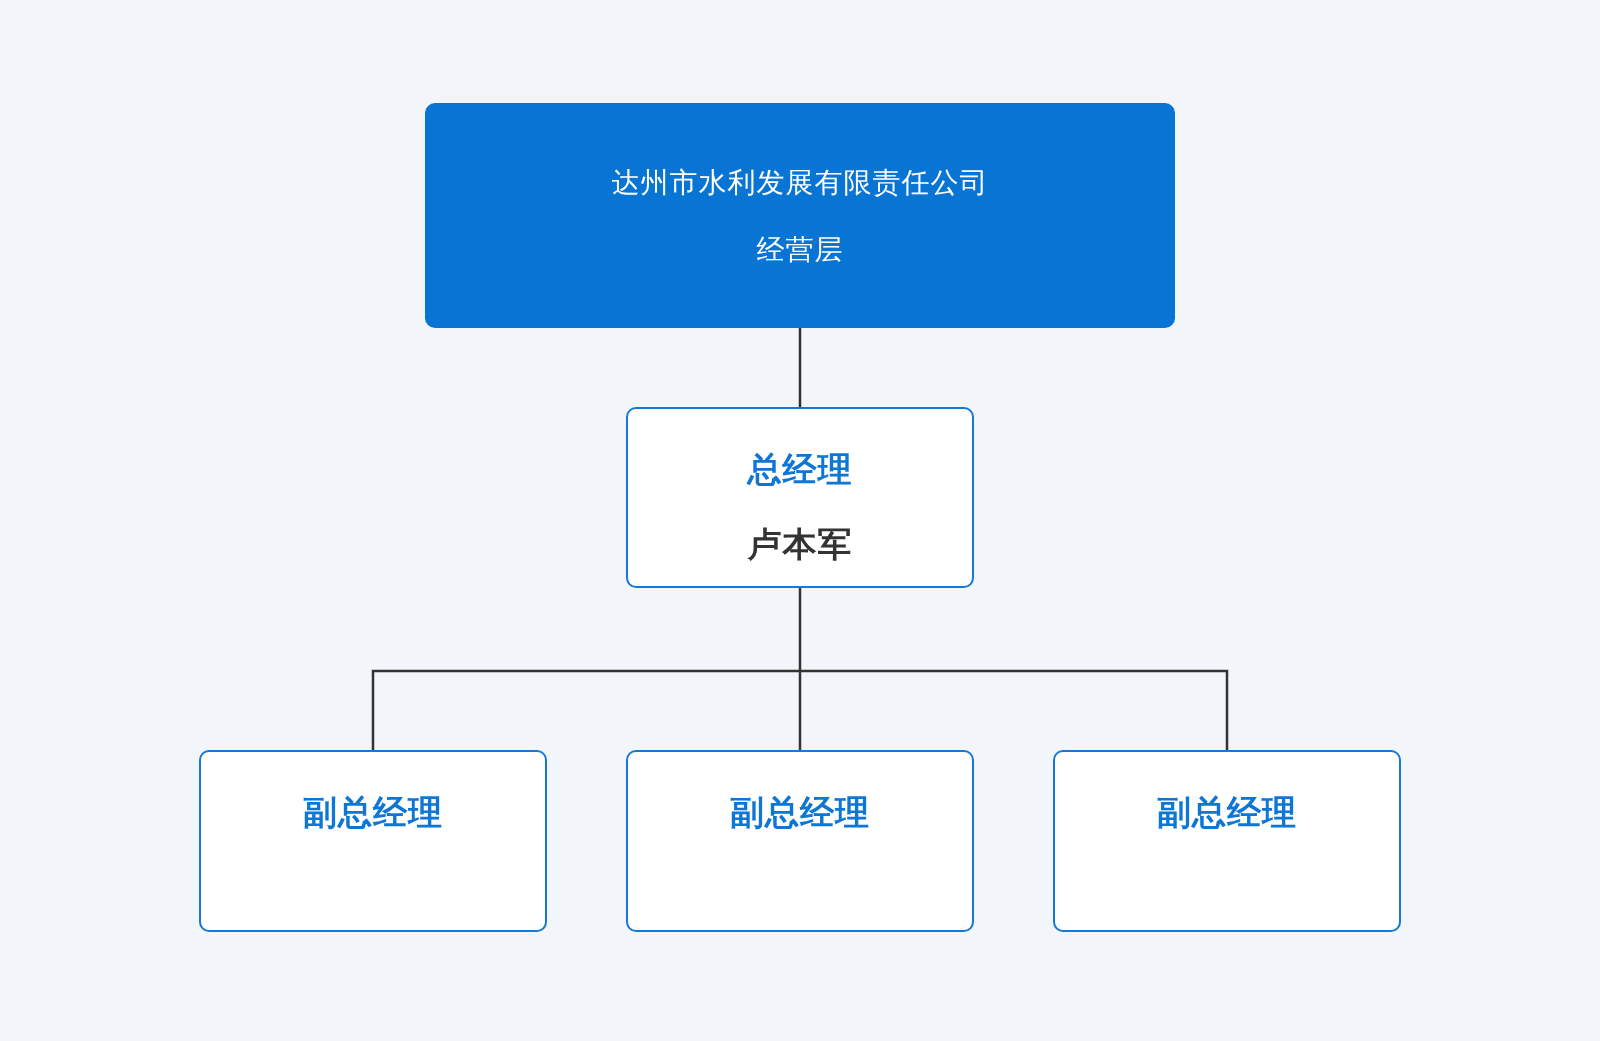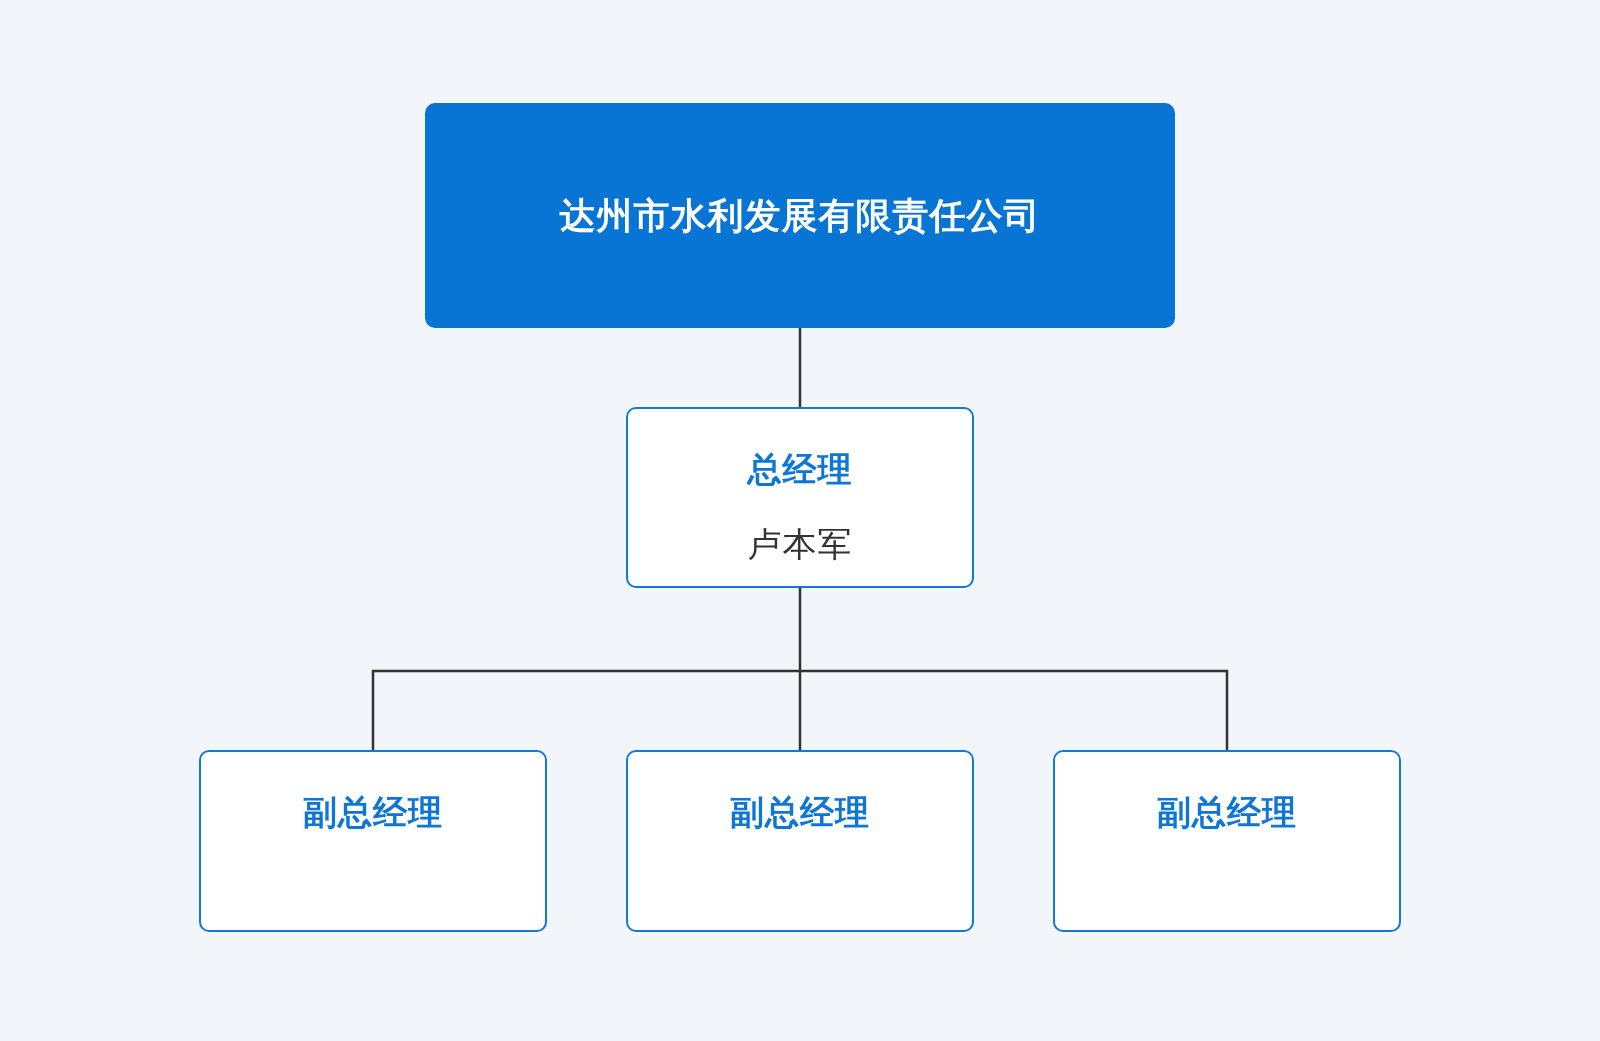--- a/index.html
+++ b/index.html
@@ -50,22 +50,22 @@
     background: var(--primary-blue);
     border-radius: 10px;
     display: flex;
     flex-direction: column;
     align-items: center;
     justify-content: center;
     color: var(--root-text);
     text-align: center;
   }
   .root-line1, .root-line2 {
-    font-size: 36px;
-    font-weight: 700;
+    font-size: 28px;
+    font-weight: 400;
     line-height: 67px;
     letter-spacing: 1px;
     white-space: nowrap;
   }
 
   .card {
     position: absolute;
     width: 348px;
     height: 182px;
     background: var(--card-background);
@@ -87,39 +87,40 @@
     letter-spacing: 1px;
     color: var(--title-text-blue);
     white-space: nowrap;
   }
   .card-name {
     position: absolute;
     left: 0; right: 0;
     top: 113px;
     text-align: center;
     font-size: 34px;
-    font-weight: 400;
+    font-weight: 700;
     letter-spacing: 1px;
     color: var(--name-text);
     white-space: nowrap;
   }
 </style>
 </head>
 <body>
 
 <div class="canvas">
 
   <svg class="connectors" viewBox="0 0 1600 1041" xmlns="http://www.w3.org/2000/svg">
     <path d="M800 328 V407"></path>
     <path d="M800 588 V750"></path>
     <path d="M373 750 V671 H1227 V750"></path>
   </svg>
 
   <div class="root-box">
     <div class="root-line1">达州市水利发展有限责任公司</div>
+    <div class="root-line2">经营层</div>
   </div>
 
   <div class="card card-gm">
     <div class="card-title">总经理</div>
     <div class="card-name">卢本军</div>
   </div>
 
   <div class="card card-dep1">
     <div class="card-title">副总经理</div>
     <div class="card-name"></div>

